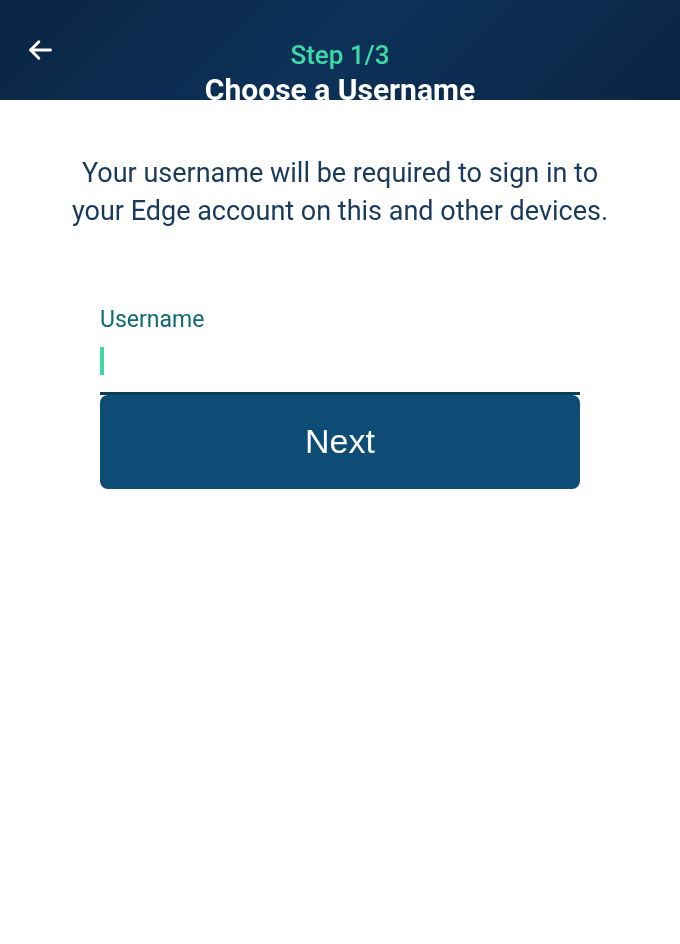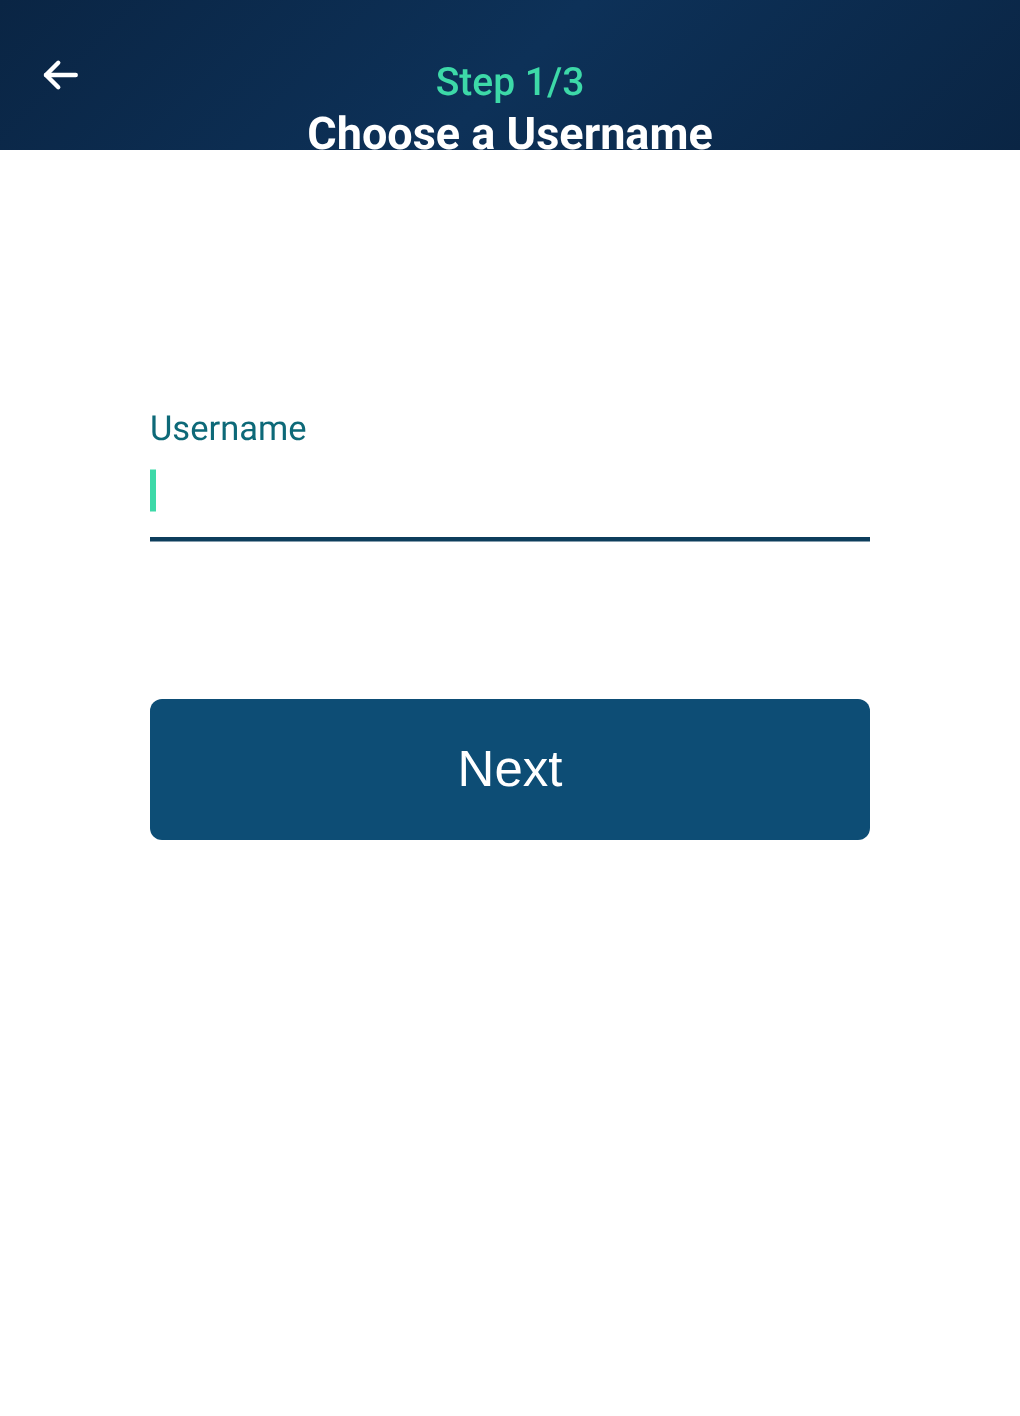--- a/index.html
+++ b/index.html
@@ -74,21 +74,21 @@
     .description {
       color: #1a3a5c;
       font-size: 27px;
       text-align: center;
       line-height: 1.4;
       font-weight: 400;
       padding: 0 6px;
     }
     
     .input-section {
-      margin-top: 117px;
+      margin-top: 75px;
       padding: 0 50px;
     }
     
     .input-label {
       color: #0d6978;
       font-size: 23px;
       font-weight: 400;
       margin-bottom: 8px;
       display: block;
     }
@@ -112,21 +112,20 @@
     .cursor-indicator {
       position: absolute;
       left: 0;
       top: 6px;
       width: 4px;
       height: 28px;
       background: #3dd9a8;
     }
     
     .button-section {
-      margin-top: 105px;
       padding: 0 50px;
     }
     
     .next-button {
       width: 100%;
       height: 94px;
       background: #0d4d75;
       color: #ffffff;
       border: none;
       border-radius: 8px;
@@ -148,20 +147,21 @@
       <polyline points="11 5 4 12 11 19"></polyline>
     </svg>
   </button>
   <div class="header-text">
     <div class="step-indicator">Step 1/3</div>
     <div class="header-title">Choose a Username</div>
   </div>
 </div>
 
 <div class="content">
+  <p class="description">Your username will be required to sign in to your Edge account on this and other devices.</p>
 
   <div class="input-section">
     <label class="input-label">Username</label>
     <div class="input-wrapper">
       <span class="cursor-indicator"></span>
       <input type="text" class="username-input" value="" style="">
     </div>
   </div>
 
   <div class="button-section">

